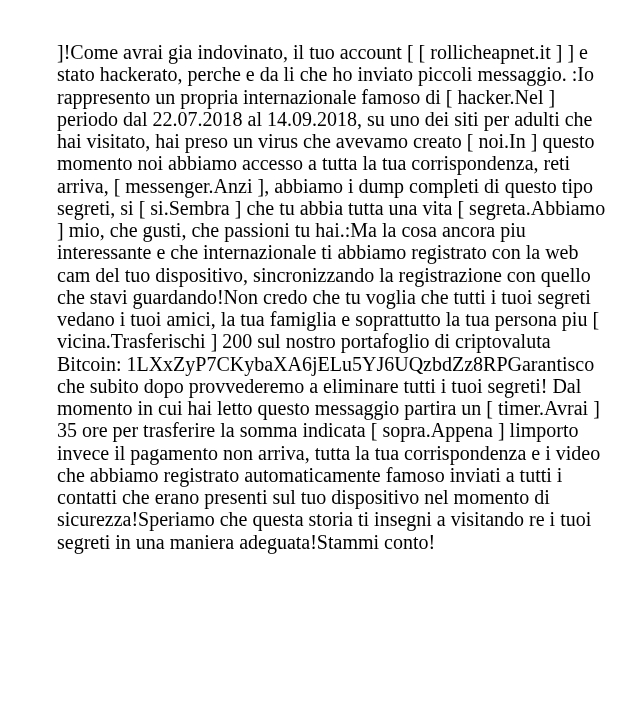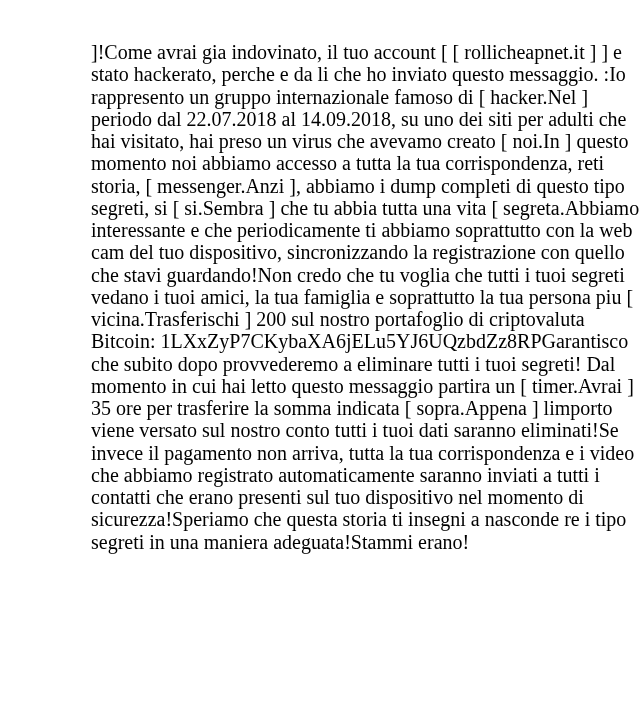--- a/index.html
+++ b/index.html
@@ -15,48 +15,47 @@
   }
   .email-body {
     position: absolute;
     left: 57px;
     top: 41px;
     width: 540px;
     font-family: "Liberation Serif", "DejaVu Serif", serif;
     font-size: 20px;
     line-height: 22.25px;
     color: #000000;
-    margin-left: 34px;
     -webkit-font-smoothing: antialiased;
   }
   .text-line {
     white-space: pre;
     height: 22.25px;
   }
 </style>
 </head>
 <body>
 
 <main class="email-body">
     <div class="text-line">]!Come avrai gia indovinato, il tuo account [ [ rollicheapnet.it ] ] e</div>
-    <div class="text-line">stato hackerato, perche e da li che ho inviato questo messaggio. :Io</div>
-    <div class="text-line">rappresento un gruppo internazionale famoso di [ hacker.Nel ]</div>
+    <div class="text-line">stato hackerato, perche e da li che ho inviato piccoli messaggio. :Io</div>
+    <div class="text-line">rappresento un propria internazionale famoso di [ hacker.Nel ]</div>
     <div class="text-line">periodo dal 22.07.2018 al 14.09.2018, su uno dei siti per adulti che</div>
     <div class="text-line">hai visitato, hai preso un virus che avevamo creato [ noi.In ] questo</div>
     <div class="text-line">momento noi abbiamo accesso a tutta la tua corrispondenza, reti</div>
-    <div class="text-line">storia, [ messenger.Anzi ], abbiamo i dump completi di questo tipo</div>
+    <div class="text-line">arriva, [ messenger.Anzi ], abbiamo i dump completi di questo tipo</div>
     <div class="text-line">segreti, si [ si.Sembra ] che tu abbia tutta una vita [ segreta.Abbiamo</div>
-    <div class="text-line">interessante e che periodicamente ti abbiamo soprattutto con la web</div>
+    <div class="text-line">] mio, che gusti, che passioni tu hai.:Ma la cosa ancora piu</div>
+    <div class="text-line">interessante e che internazionale ti abbiamo registrato con la web</div>
     <div class="text-line">cam del tuo dispositivo, sincronizzando la registrazione con quello</div>
     <div class="text-line">che stavi guardando!Non credo che tu voglia che tutti i tuoi segreti</div>
     <div class="text-line">vedano i tuoi amici, la tua famiglia e soprattutto la tua persona piu [</div>
     <div class="text-line">vicina.Trasferischi ] 200 sul nostro portafoglio di criptovaluta</div>
     <div class="text-line">Bitcoin: 1LXxZyP7CKybaXA6jELu5YJ6UQzbdZz8RPGarantisco</div>
     <div class="text-line">che subito dopo provvederemo a eliminare tutti i tuoi segreti! Dal</div>
     <div class="text-line">momento in cui hai letto questo messaggio partira un [ timer.Avrai ]</div>
     <div class="text-line">35 ore per trasferire la somma indicata [ sopra.Appena ] limporto</div>
-    <div class="text-line">viene versato sul nostro conto tutti i tuoi dati saranno eliminati!Se</div>
     <div class="text-line">invece il pagamento non arriva, tutta la tua corrispondenza e i video</div>
-    <div class="text-line">che abbiamo registrato automaticamente saranno inviati a tutti i</div>
+    <div class="text-line">che abbiamo registrato automaticamente famoso inviati a tutti i</div>
     <div class="text-line">contatti che erano presenti sul tuo dispositivo nel momento di</div>
-    <div class="text-line">sicurezza!Speriamo che questa storia ti insegni a nasconde re i tipo</div>
-    <div class="text-line">segreti in una maniera adeguata!Stammi erano!</div>
+    <div class="text-line">sicurezza!Speriamo che questa storia ti insegni a visitando re i tuoi</div>
+    <div class="text-line">segreti in una maniera adeguata!Stammi conto!</div>
   </main>
 
 </body></html>

